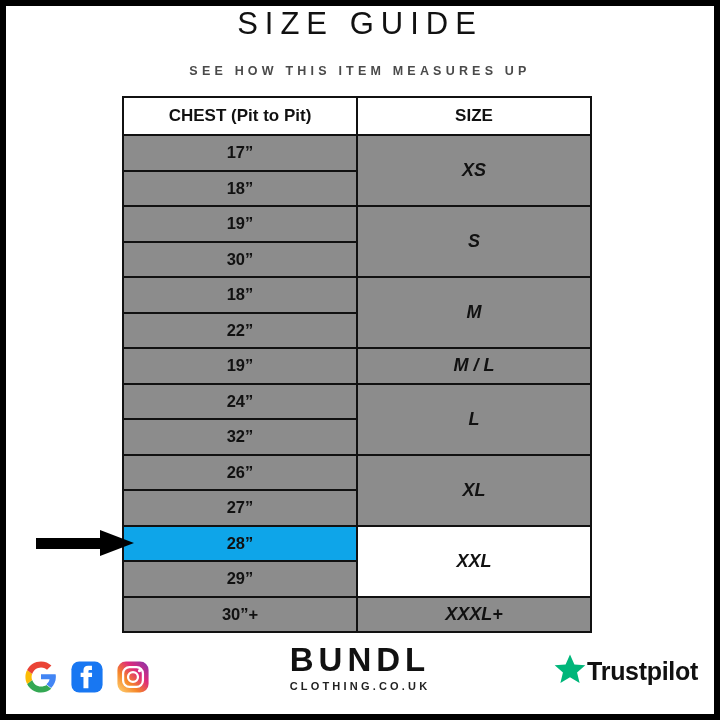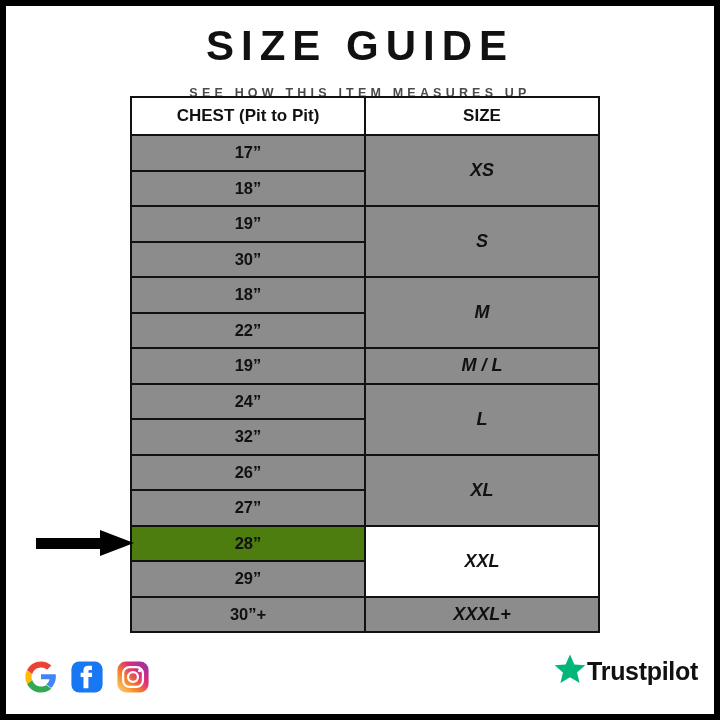--- a/index.html
+++ b/index.html
@@ -11,37 +11,36 @@
   }
   #page {
     position: relative;
     width: 720px; height: 720px;
     background: #ffffff;
     border: 6px solid #000000;
     overflow: hidden;
   }
   .title {
     text-align: center;
-    font-size: 42px;
-    font-weight: bold;
+    font-size: 31px;
+    font-weight: normal;
     letter-spacing: 7px;
     color: #111111;
-    margin-top: 16px;
   }
   .subtitle {
     text-align: center;
     font-size: 12.5px;
     font-weight: bold;
     letter-spacing: 4.2px;
     color: #4a4a4a;
-    margin-top: 16px;
+    margin-top: 22px;
   }
   .table-wrap {
     position: absolute;
-    left: 124px;
+    left: 116px;
     top: 90px;
     width: 470px;
   }
   table.size-table {
     border-collapse: collapse;
     width: 470px;
     table-layout: fixed;
   }
   table.size-table td, table.size-table th {
     border: 2px solid #111111;
@@ -56,21 +55,21 @@
     font-size: 17px;
     background: #ffffff;
   }
   td.meas {
     height: 35.5px;
     font-size: 16.5px;
     background: #8c8c8c;
     width: 196px;
     margin-left: 19px;
   }
-  td.meas.white { background: #4d7c0f; }
+  td.meas.white { background: #0ea5e9; }
   td.size {
     font-size: 18px;
     background: #8c8c8c;
     width: 270px;
     font-style: italic;
   }
   td.size.white { background: #ffffff; }
 
   .arrow {
     position: absolute;
@@ -258,20 +257,24 @@
             </linearGradient>
           </defs>
           <rect x="2" y="2" width="44" height="44" rx="12" fill="url(#ig)"></rect>
           <rect x="10" y="10" width="28" height="28" rx="9" fill="none" stroke="#ffffff" stroke-width="3.2"></rect>
           <circle cx="24" cy="24" r="7" fill="none" stroke="#ffffff" stroke-width="3.2"></circle>
           <circle cx="33.2" cy="15" r="2.2" fill="#ffffff"></circle>
         </svg>
       </span>
     </div>
 
+    <div class="brand">
+      <div class="name">BUNDL</div>
+      <div class="domain">CLOTHING.CO.UK</div>
+    </div>
 
     <div class="trustpilot">
       <span>
         <svg viewBox="0 0 40 40" width="34" height="34">
           <polygon points="20,3 25.2,14.6 38,15.6 28.3,24 31.3,36.5 20,29.8 8.7,36.5 11.7,24 2,15.6 14.8,14.6" fill="#00b67a"></polygon>
         </svg>
       </span>
       <span class="tp-text">Trustpilot</span>
     </div>
 

